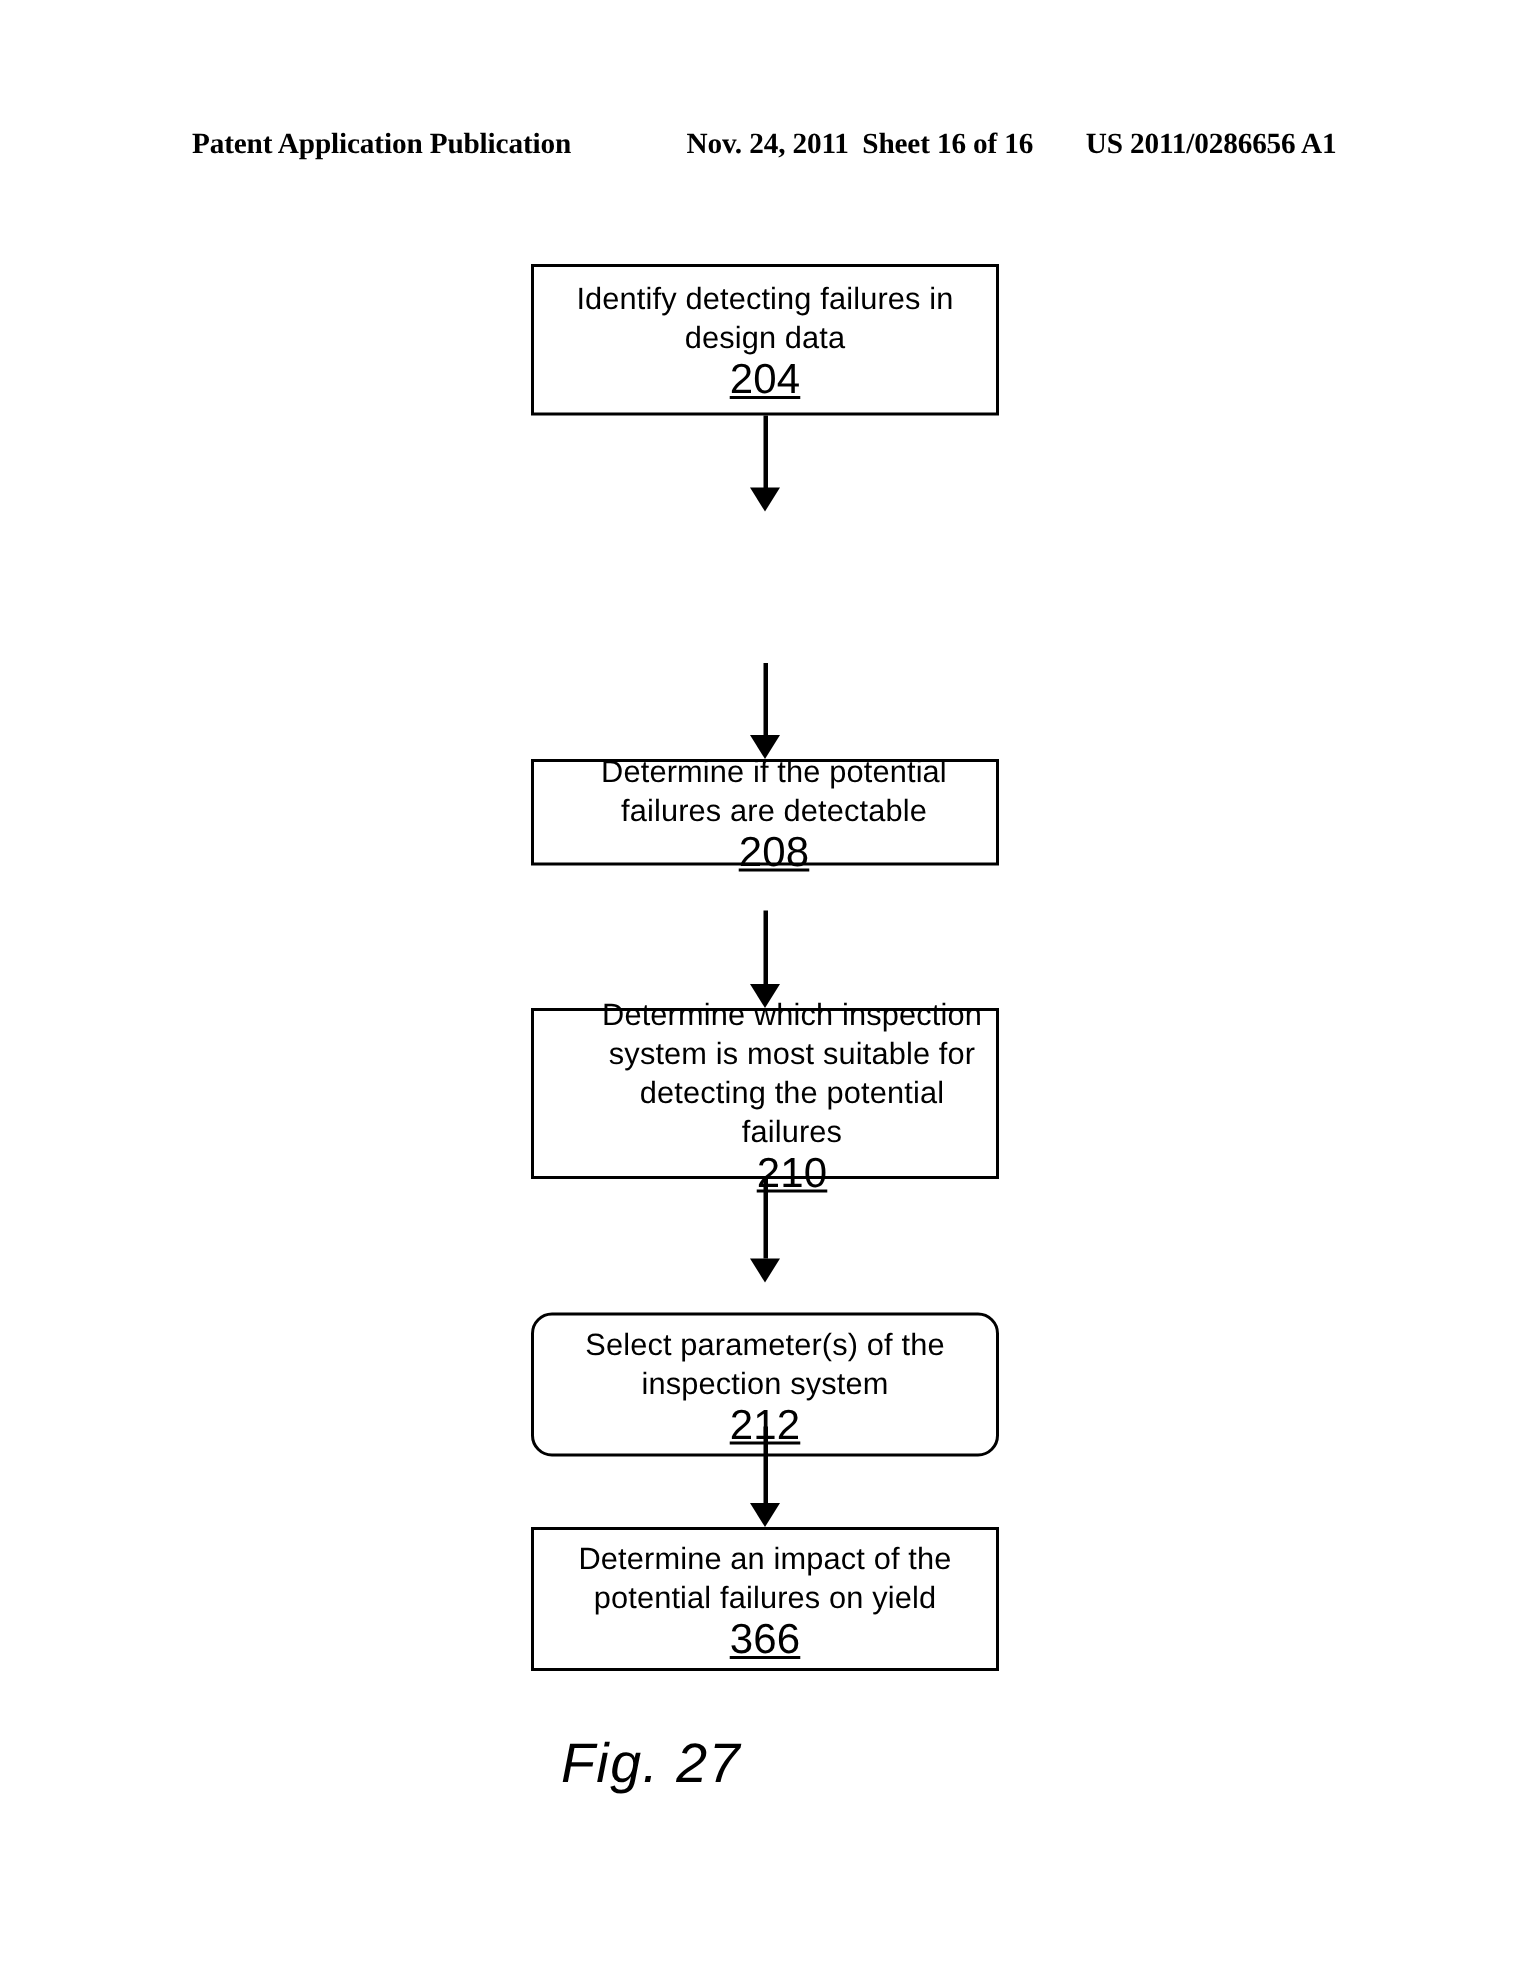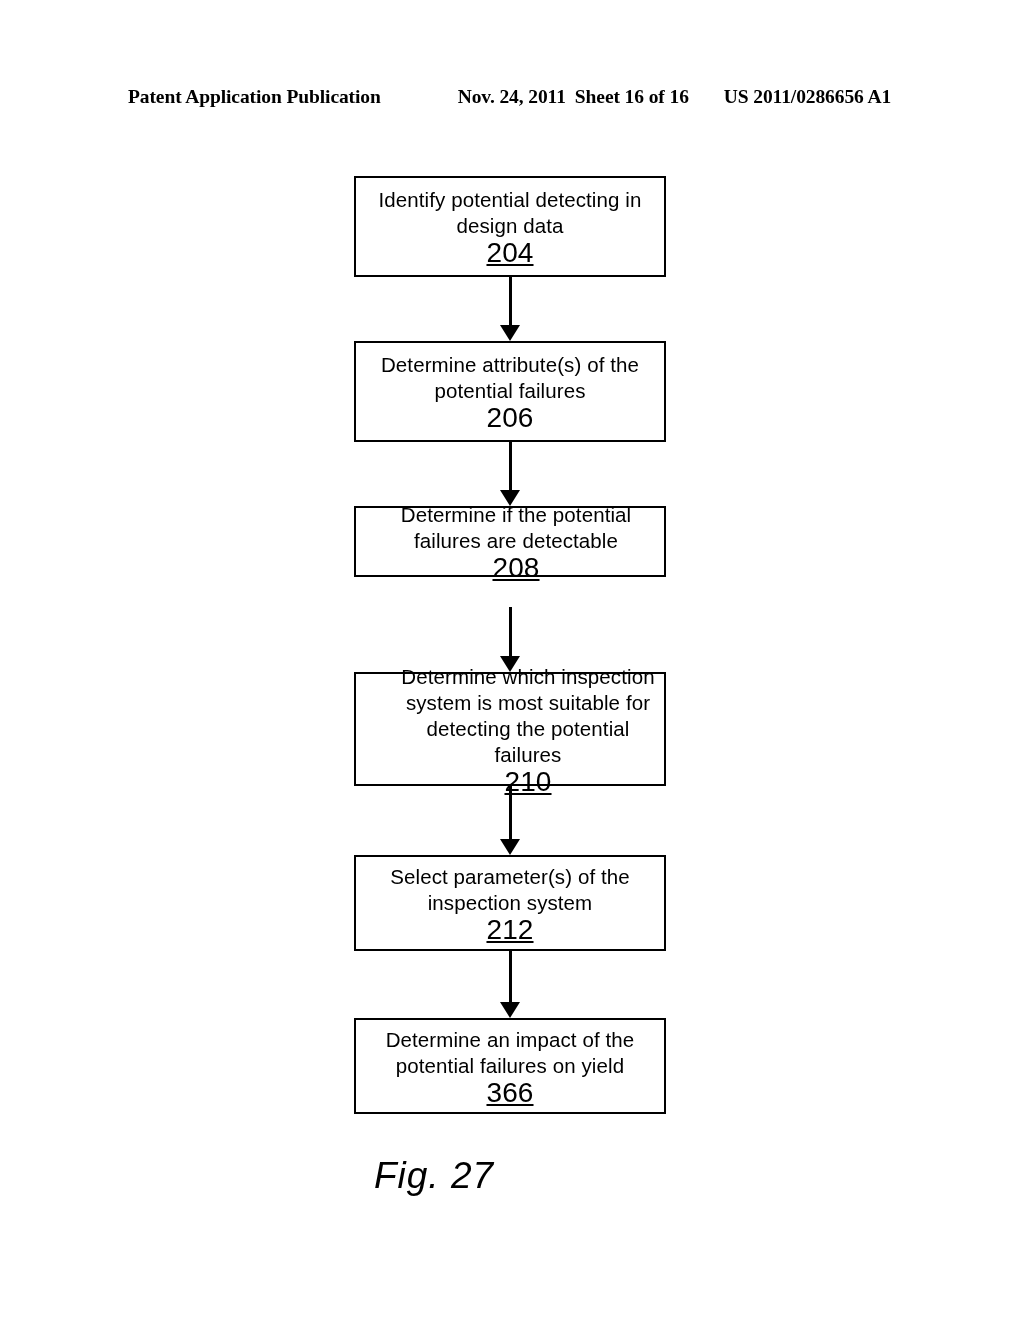--- a/index.html
+++ b/index.html
@@ -75,21 +75,21 @@
   .node-ref.underlined {
     text-decoration: underline;
     text-underline-offset: 2px;
   }
 
   
   #node-204 { top: 176px; height: 101px; }
   #node-206 { top: 341px; height: 101px; }
   #node-208 { top: 506px; height: 71px; padding-left: 12px; }
   #node-210 { top: 672px; height: 114px; padding-left: 36px; }
-  #node-212 { top: 855px; height: 96px;  }
+  #node-212 { top: 875px; height: 96px; border-radius: 14px;  }
   #node-214 { top: 1018px; height: 96px; }
 
   
   .connector {
     position: absolute;
     left: 509px;
     width: 3px;
     background: #000000;
   }
   .arrowhead {
@@ -132,33 +132,28 @@
 <div class="page-header">
   <span class="hdr-pub">Patent Application Publication</span>
   <span class="hdr-date">Nov. 24, 2011</span>
   <span class="hdr-sheet">Sheet 16 of 16</span>
   <span class="hdr-num">US 2011/0286656 A1</span>
 </div>
 
 <div class="flowchart">
 
   <div class="node" id="node-204">
-    <span class="node-text">Identify potential detecting in
+    <span class="node-text">Identify detecting failures in
 design data</span>
     <span class="node-ref underlined">204</span>
   </div>
 
   <div class="connector" id="conn-1"></div>
   <div class="arrowhead" id="head-1"></div>
 
-  <div class="node" id="node-206">
-    <span class="node-text">Determine attribute(s) of the
-potential failures</span>
-    <span class="node-ref">206</span>
-  </div>
 
   <div class="connector" id="conn-2"></div>
   <div class="arrowhead" id="head-2"></div>
 
   <div class="node" id="node-208">
     <span class="node-text">Determine if the potential
 failures are detectable</span>
     <span class="node-ref underlined">208</span>
   </div>
 

